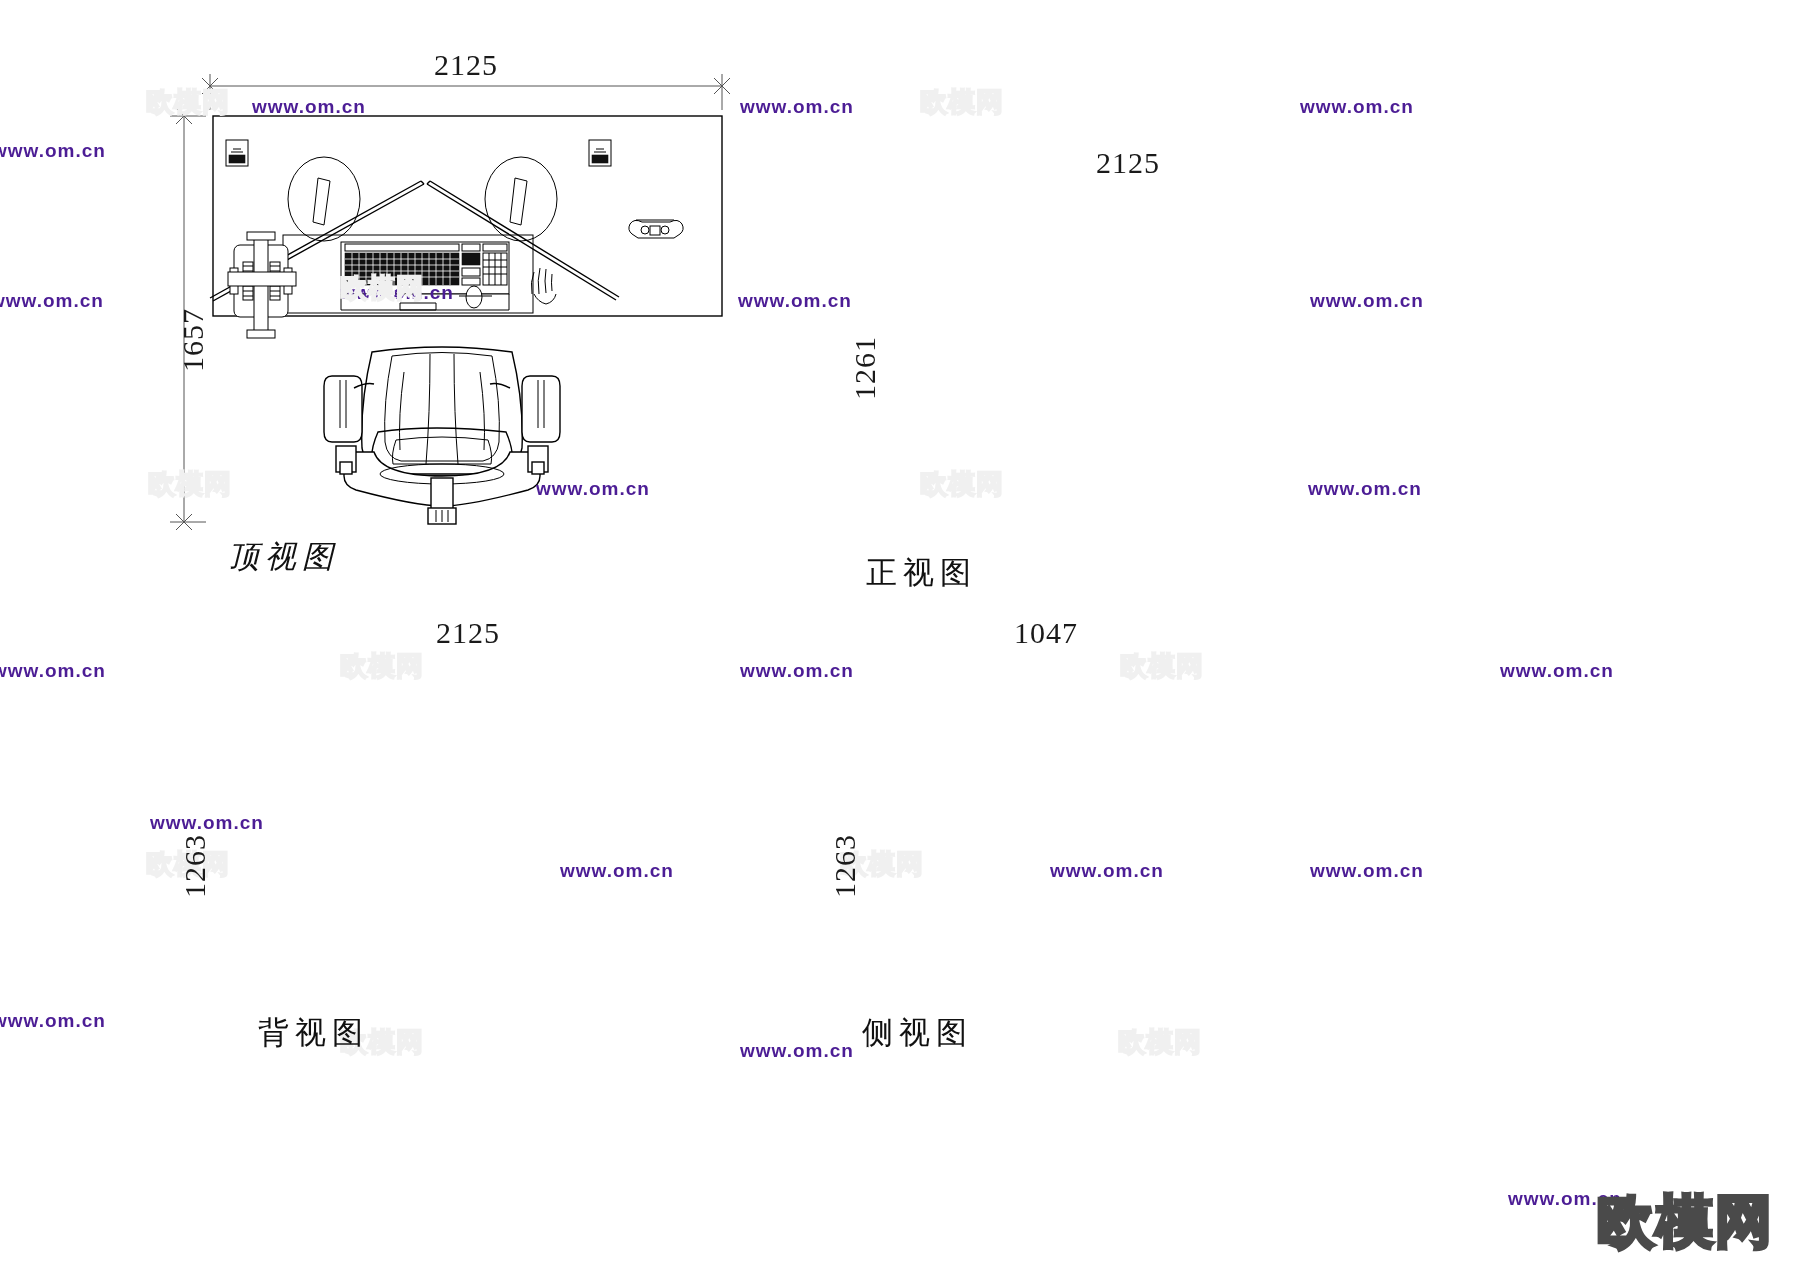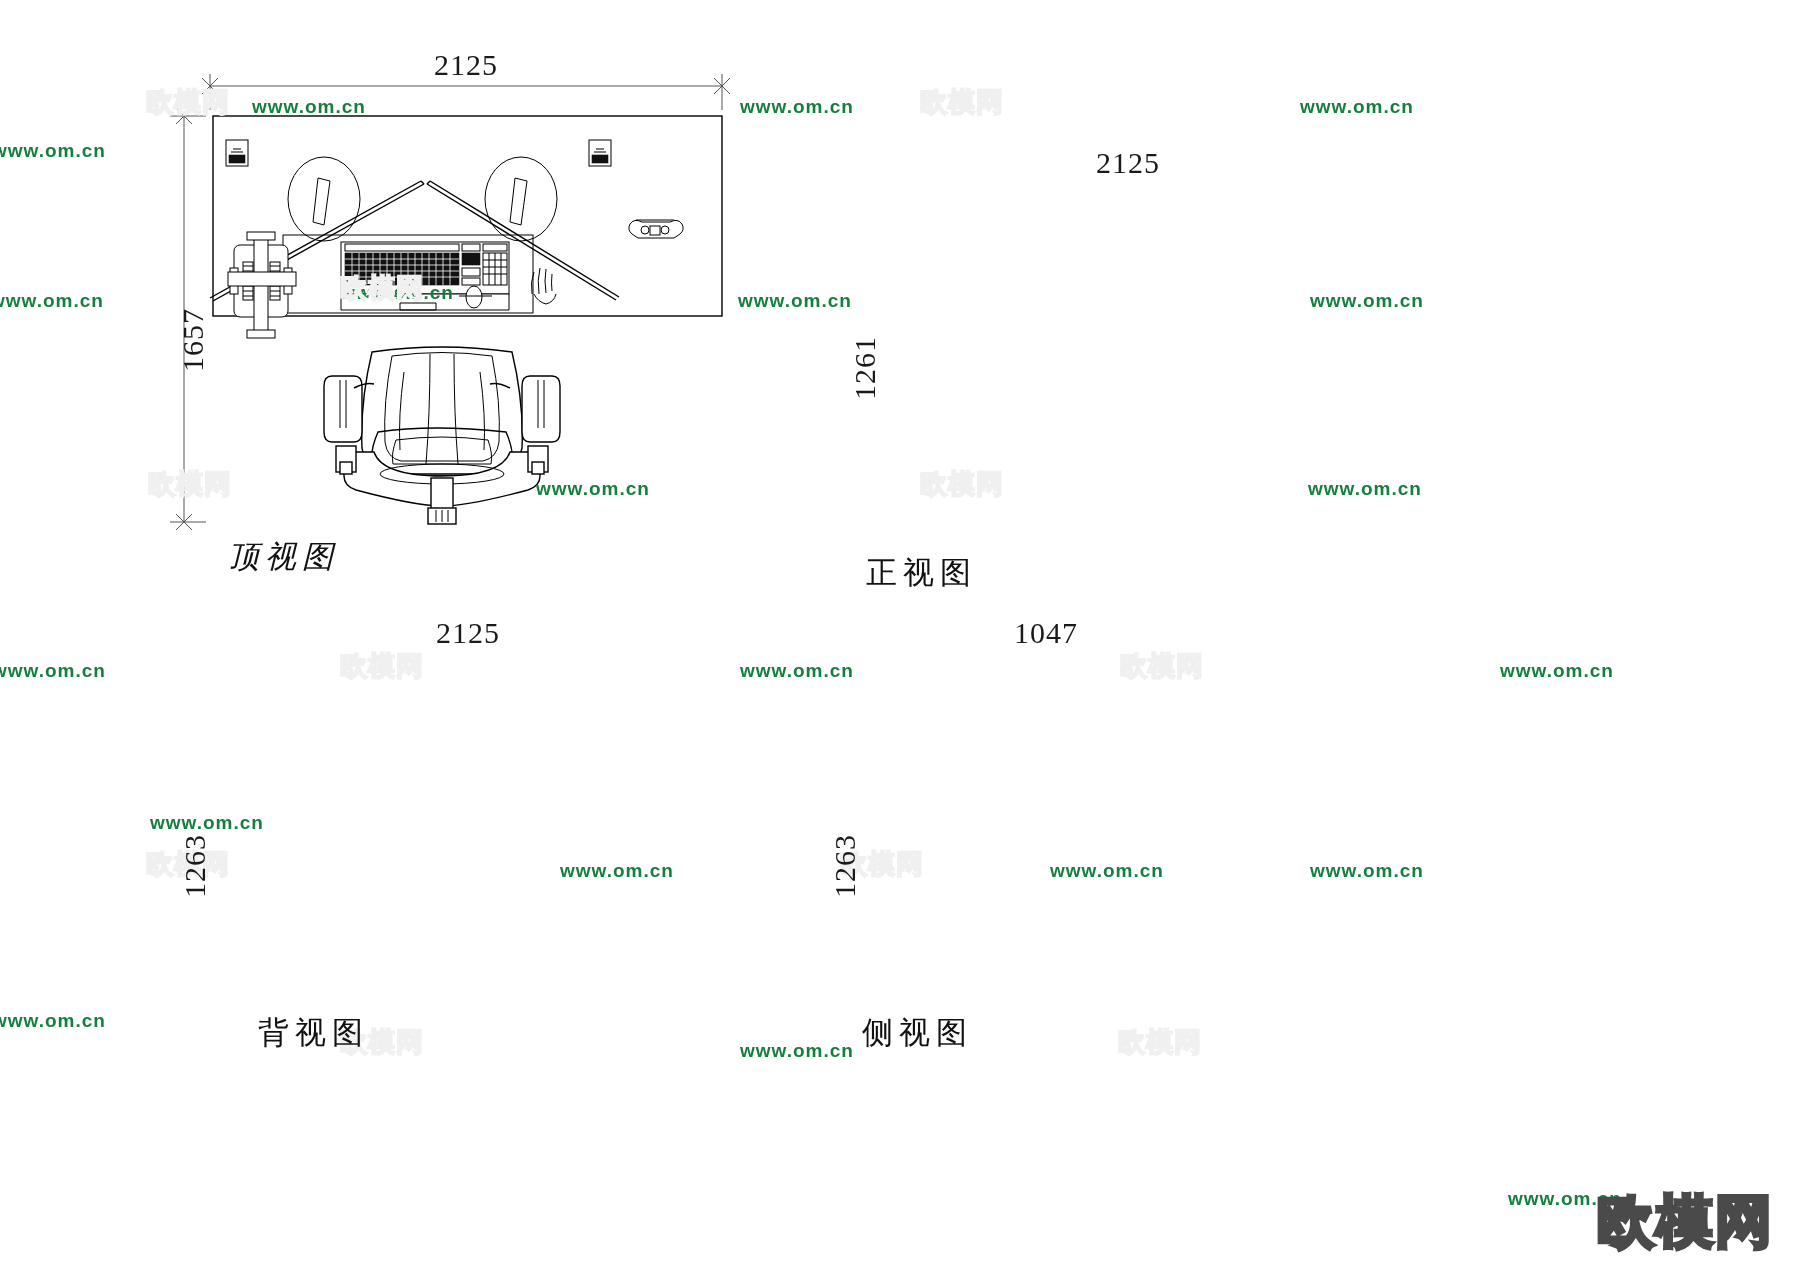--- a/index.html
+++ b/index.html
@@ -21,21 +21,21 @@
   .wm {
     position: absolute;
     color: #eeeeee;
     font-family: "Liberation Sans", sans-serif;
     font-weight: bold;
     letter-spacing: 1px;
     user-select: none;
     pointer-events: none;
     white-space: nowrap;
   }
-  .wm.txt { font-size: 19px; color: #15803d; }
+  .wm.txt { font-size: 19px; color: #4c1d95; }
   .wm.cjk {
     font-size: 27px;
     color: transparent;
     -webkit-text-stroke: 2px #f0f0f0;
     font-family: "DejaVu Sans", sans-serif;
   }
   .dimtext {
     position: absolute;
     font-family: "Liberation Serif", serif;
     font-size: 30px;

